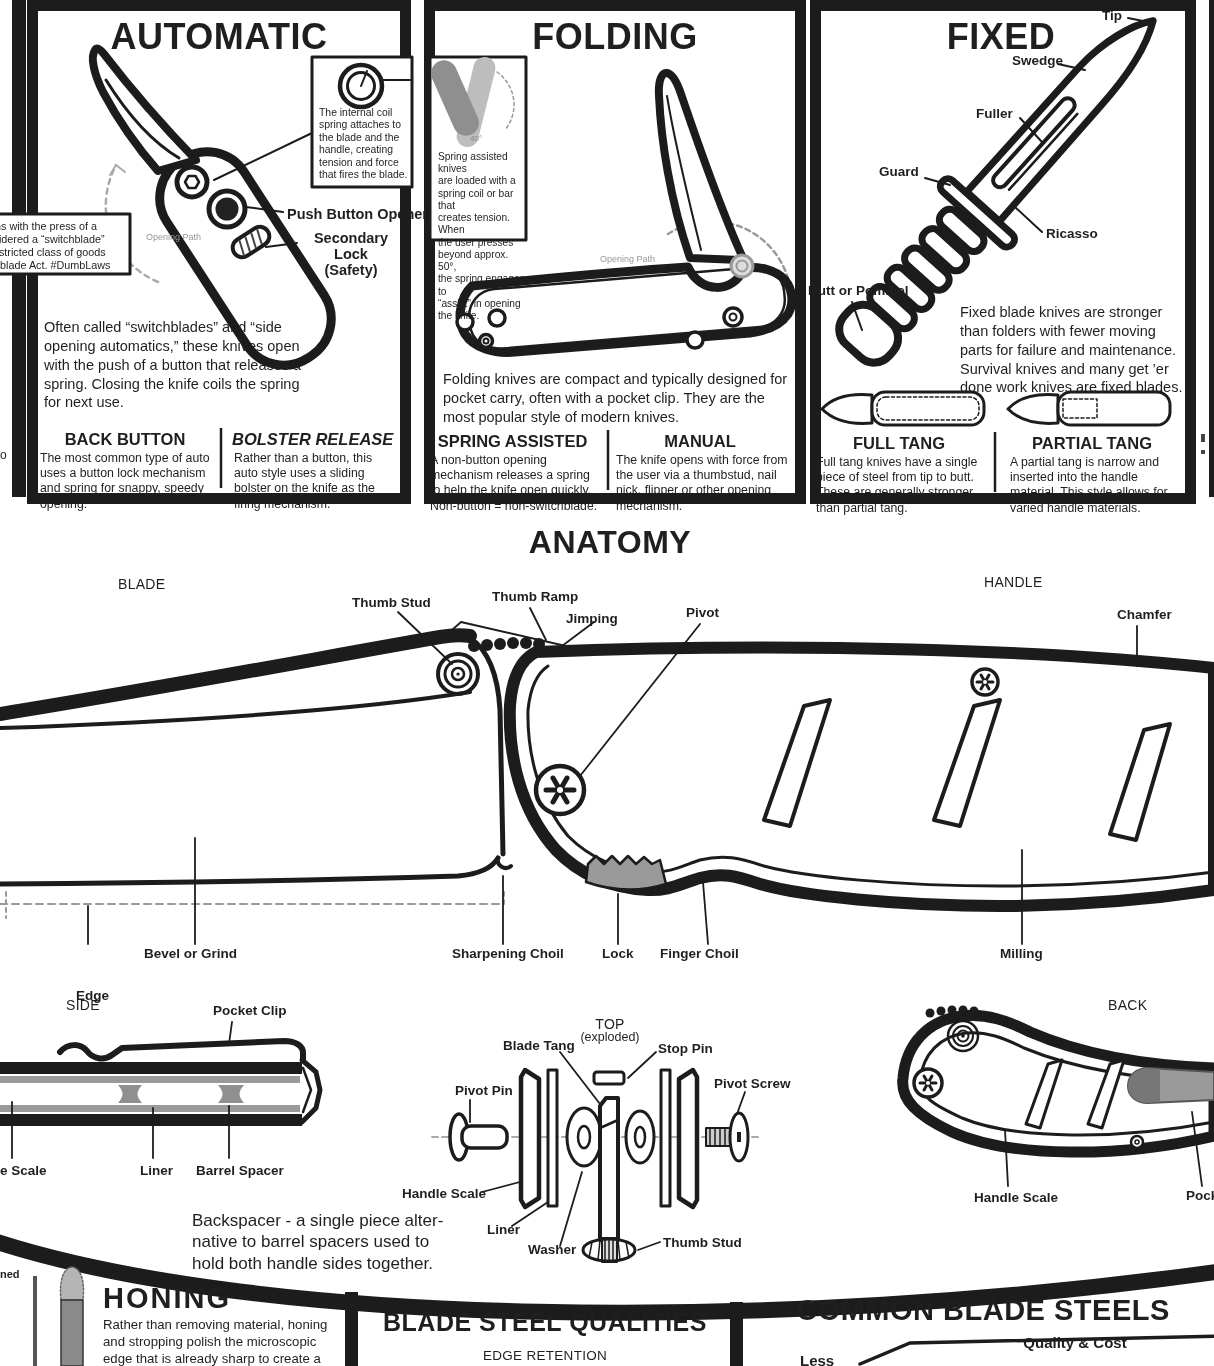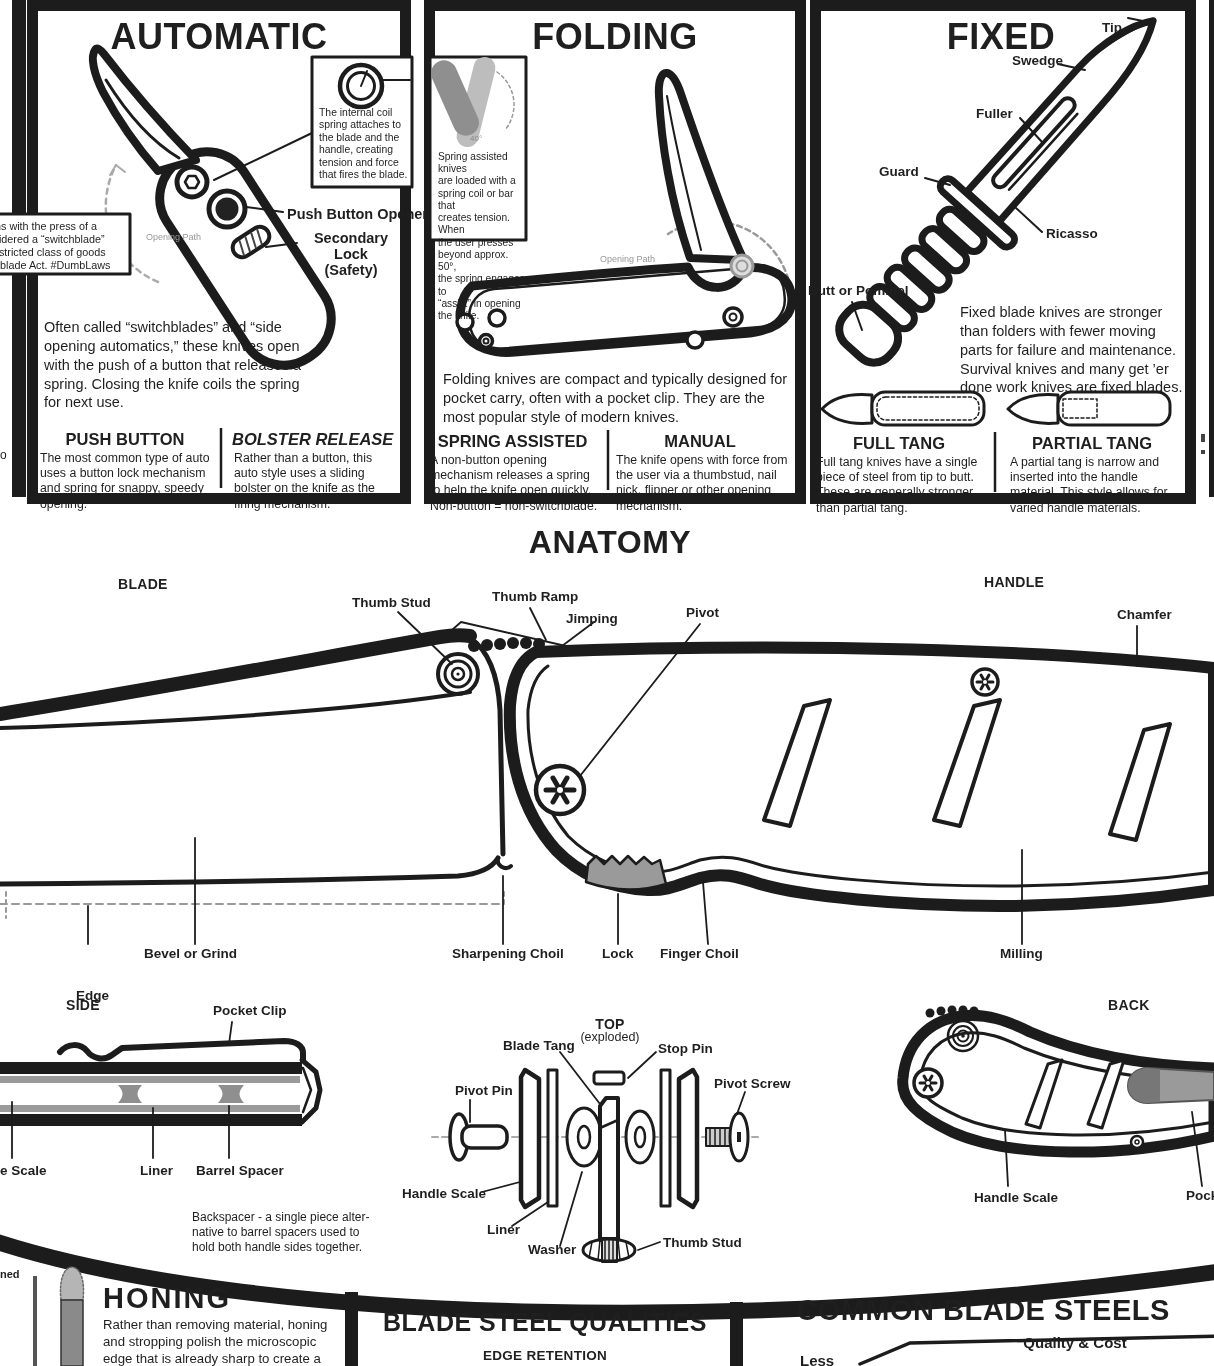--- a/index.html
+++ b/index.html
@@ -7,21 +7,21 @@
        font-family:"Liberation Sans", sans-serif;color:#1f1f1f;}
   .poster{position:relative;width:1214px;height:1366px;background:#fff;}
   svg{position:absolute;left:0;top:0;pointer-events:none;}
   .t{position:absolute;white-space:nowrap;}
   .pre{white-space:pre-line;}
   .wrap{white-space:normal;}
   .c{text-align:center;}
   .ttl{font-size:36px;font-weight:800;letter-spacing:.5px;}
   .sec{font-size:30px;font-weight:800;letter-spacing:.5px;}
   .h2{font-size:16.5px;font-weight:800;}
-  .h3{font-size:14px;font-weight:700;letter-spacing:.3px;}
+  .h3{font-size:14px;font-weight:400;letter-spacing:.3px;}
   .lbl{font-size:13.5px;font-weight:600;}
   .body{font-size:14.5px;line-height:1.3;font-weight:500;}
   .col{font-size:12.3px;line-height:1.24;}
   .small{font-size:10.4px;line-height:1.2;}
   .tiny{font-size:9px;color:#999;}
 </style>
 </head>
 <body>
 
 <div class="poster">
@@ -279,21 +279,21 @@
 <div class="t ttl c" style="left:40px;top:16px;width:358px;">AUTOMATIC</div>
 <div class="t small pre c" style="left:-42px;top:220px;width:170px;font-size:10.8px;">ens with the press of a
 onsidered a “switchblade”
 a restricted class of goods
 witchblade Act. #DumbLaws</div>
 <div class="t tiny" style="left:146px;top:232px;">Opening Path</div>
 <div class="t lbl" style="left:287px;top:206px;font-size:14.5px;">Push Button Opener</div>
 <div class="t lbl pre c" style="left:298px;top:230px;width:106px;font-size:14.5px;">Secondary Lock
 (Safety)</div>
 <div class="t body wrap" style="left:44px;top:318px;width:268px;">Often called “switchblades” and “side opening automatics,” these knives open with the push of a button that releases a spring. Closing the knife coils the spring for next use.</div>
-<div class="t h2 c" style="left:50px;top:430px;width:150px;">PUSH BUTTON</div>
+<div class="t h2 c" style="left:50px;top:430px;width:150px;">BACK BUTTON</div>
 <div class="t col wrap" style="left:40px;top:451px;width:180px;">The most common type of auto uses a button lock mechanism and spring for snappy, speedy opening.</div>
 <div class="t h2 c" style="left:232px;top:430px;width:158px;font-style:italic;">BOLSTER RELEASE</div>
 <div class="t col wrap" style="left:234px;top:451px;width:164px;">Rather than a button, this auto style uses a sliding bolster on the knife as the firing mechanism.</div>
 
 <div class="t ttl c" style="left:432px;top:16px;width:366px;">FOLDING</div>
 <div class="t small pre" style="left:438px;top:151px;width:88px;font-size:10.2px;">Spring assisted knives
 are loaded with a
 spring coil or bar that
 creates tension. When
 the user presses
@@ -303,21 +303,21 @@
 the knife.</div>
 <div class="t tiny" style="left:470px;top:134px;font-size:8px;color:#888;">40°</div>
 <div class="t tiny" style="left:600px;top:254px;">Opening Path</div>
 <div class="t body wrap" style="left:443px;top:370px;width:348px;">Folding knives are compact and typically designed for pocket carry, often with a pocket clip. They are the most popular style of modern knives.</div>
 <div class="t h2 c" style="left:430px;top:432px;width:165px;">SPRING ASSISTED</div>
 <div class="t col wrap" style="left:430px;top:453px;width:172px;">A non-button opening mechanism releases a spring to help the knife open quickly. Non-button = non-switchblade.</div>
 <div class="t h2 c" style="left:614px;top:432px;width:172px;">MANUAL</div>
 <div class="t col wrap" style="left:616px;top:453px;width:172px;">The knife opens with force from the user via a thumbstud, nail nick, flipper or other opening mechanism.</div>
 
 <div class="t ttl c" style="left:822px;top:16px;width:358px;">FIXED</div>
-<div class="t lbl" style="left:1102px;top:8px;margin-top:12px;">Tip</div>
+<div class="t lbl" style="left:1102px;top:8px;">Tip</div>
 <div class="t lbl" style="left:1012px;top:53px;">Swedge</div>
 <div class="t lbl" style="left:976px;top:106px;">Fuller</div>
 <div class="t lbl" style="left:879px;top:164px;">Guard</div>
 <div class="t lbl" style="left:1046px;top:226px;">Ricasso</div>
 <div class="t lbl" style="left:808px;top:283px;">Butt or Pommel</div>
 <div class="t body wrap" style="left:960px;top:303px;width:228px;">Fixed blade knives are stronger than folders with fewer moving parts for failure and maintenance. Survival knives and many get ’er done work knives are fixed blades.</div>
 <div class="t h2 c" style="left:818px;top:434px;width:162px;">FULL TANG</div>
 <div class="t col wrap" style="left:816px;top:455px;width:170px;">Full tang knives have a single piece of steel from tip to butt. These are generally stronger than partial tang.</div>
 <div class="t h2 c" style="left:1008px;top:434px;width:168px;">PARTIAL TANG</div>
 <div class="t col wrap" style="left:1010px;top:455px;width:166px;">A partial tang is narrow and inserted into the handle material. This style allows for varied handle materials.</div>
@@ -335,21 +335,21 @@
 <div class="t lbl" style="left:452px;top:946px;">Sharpening Choil</div>
 <div class="t lbl" style="left:602px;top:946px;">Lock</div>
 <div class="t lbl" style="left:660px;top:946px;">Finger Choil</div>
 <div class="t lbl" style="left:1000px;top:946px;">Milling</div>
 
 <div class="t h3" style="left:66px;top:997px;">SIDE</div>
 <div class="t lbl" style="left:203px;top:1003px;padding-left:10px;">Pocket Clip</div>
 <div class="t lbl" style="left:0px;top:1163px;">e Scale</div>
 <div class="t lbl" style="left:140px;top:1163px;">Liner</div>
 <div class="t lbl" style="left:196px;top:1163px;">Barrel Spacer</div>
-<div class="t pre" style="left:192px;top:1210px;font-size:12px;line-height:1.25;">Backspacer - a single piece alter-
+<div class="t pre" style="left:192px;top:1210px;font-size:17px;line-height:1.25;">Backspacer - a single piece alter-
 native to barrel spacers used to
 hold both handle sides together.</div>
 
 <div class="t h3 c" style="left:560px;top:1016px;width:100px;">TOP</div>
 <div class="t c" style="left:560px;top:1030px;width:100px;font-size:12.5px;">(exploded)</div>
 <div class="t lbl" style="left:503px;top:1038px;">Blade Tang</div>
 <div class="t lbl" style="left:658px;top:1041px;">Stop Pin</div>
 <div class="t lbl" style="left:446px;top:1083px;padding-left:9px;">Pivot Pin</div>
 <div class="t lbl" style="left:714px;top:1076px;">Pivot Screw</div>
 <div class="t lbl" style="left:402px;top:1186px;">Handle Scale</div>

